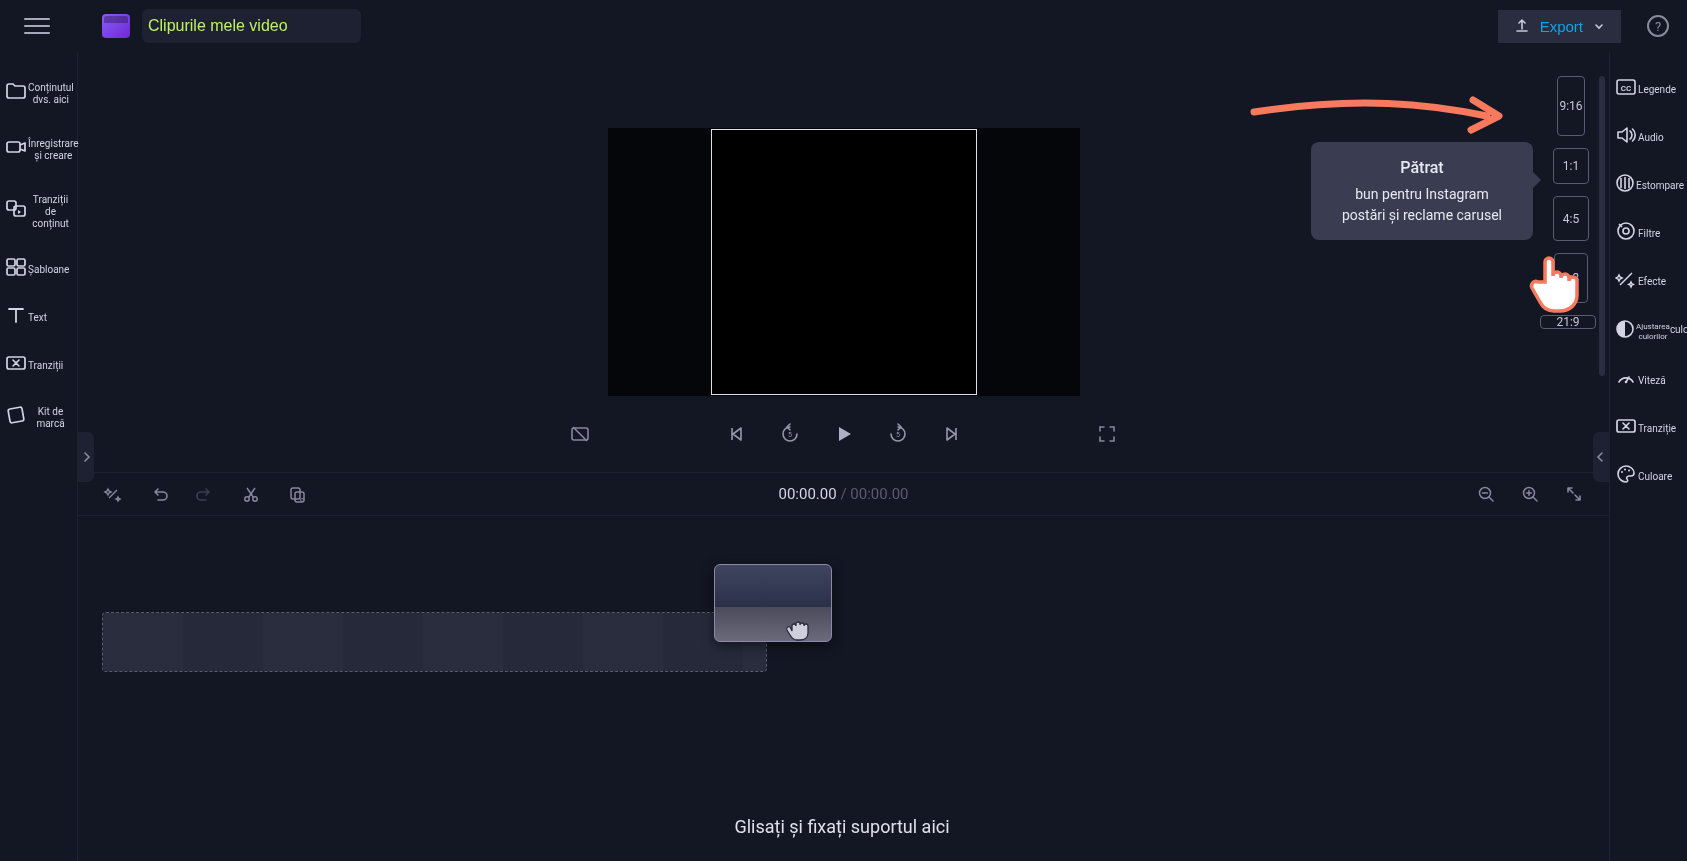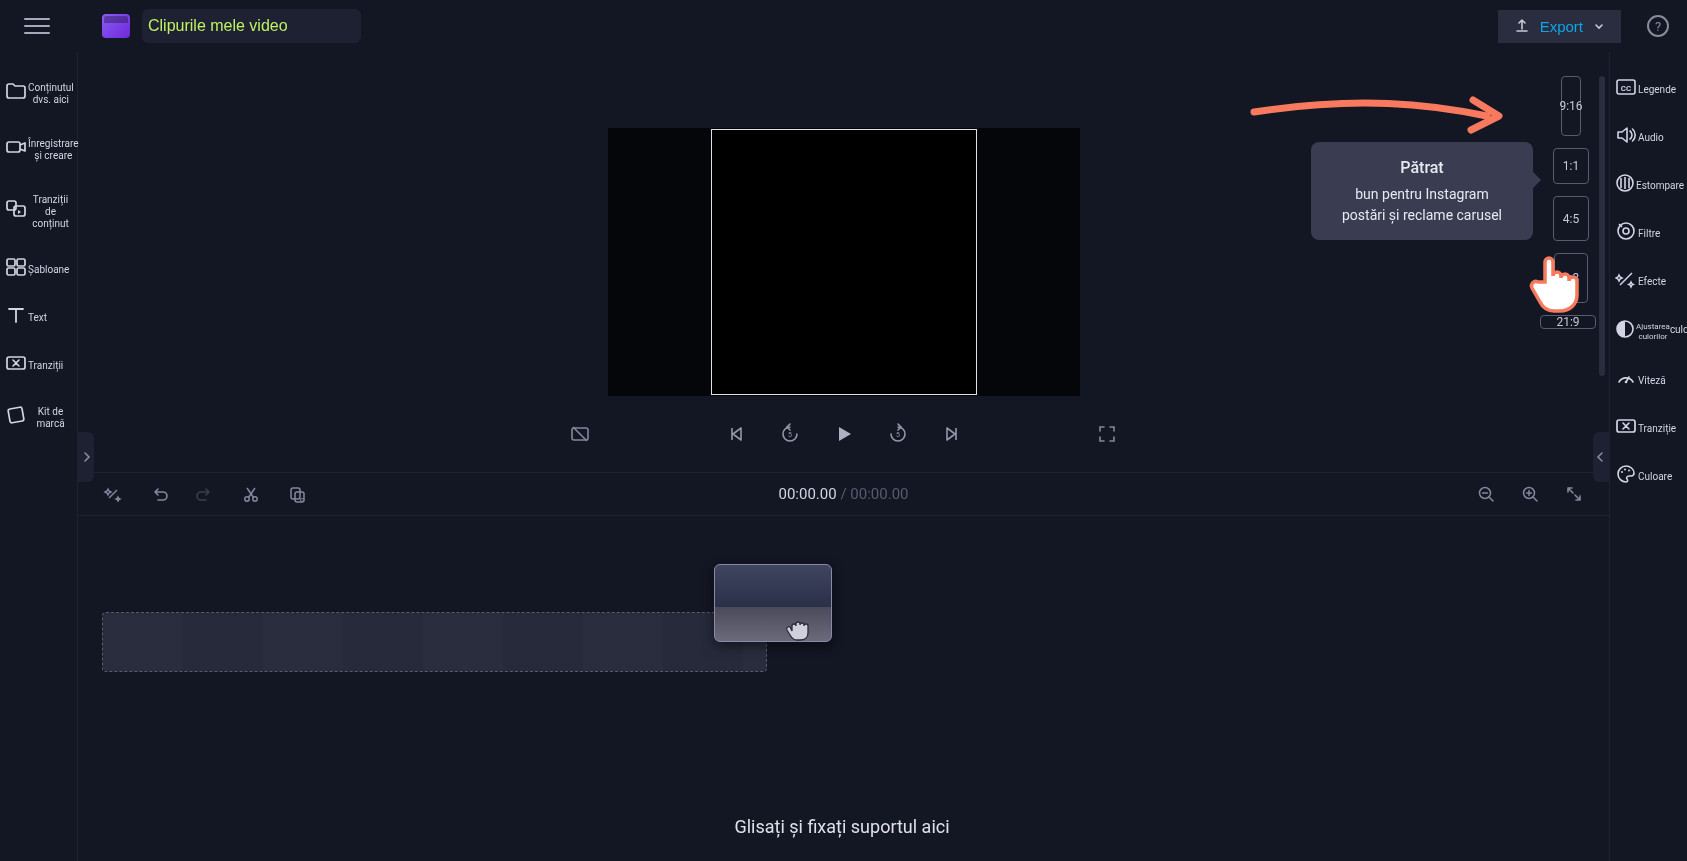--- a/index.html
+++ b/index.html
@@ -105,21 +105,21 @@
   
   
   .aspect-panel {
     position:absolute; right:14px; top:24px; width:48px;
     display:flex; flex-direction:column; gap:12px;
   }
   .aspect-btn {
     border:1px solid #5a5a70; border-radius:4px; display:flex; align-items:center; justify-content:center;
     font-size:12px; color:#c8c8d8; cursor:pointer; background:transparent;
   }
-  .aspect-916 { width:20px; height:60px; align-self:center;}
+  .aspect-916 { width:28px; height:60px; align-self:center;}
   .aspect-11  { width:36px; height:36px; align-self:center;}
   .aspect-45  { width:36px; height:45px; align-self:center;}
   .aspect-23  { width:34px; height:50px; align-self:center;}
   .aspect-219 { width:56px; height:14px; align-self:center; margin-left:-6px;}
   
   .aspect-scrollbar {
     position:absolute; right:4px; top:24px; width:6px; height:300px; background:#2a2d3f; border-radius:3px;
   }
   
   

